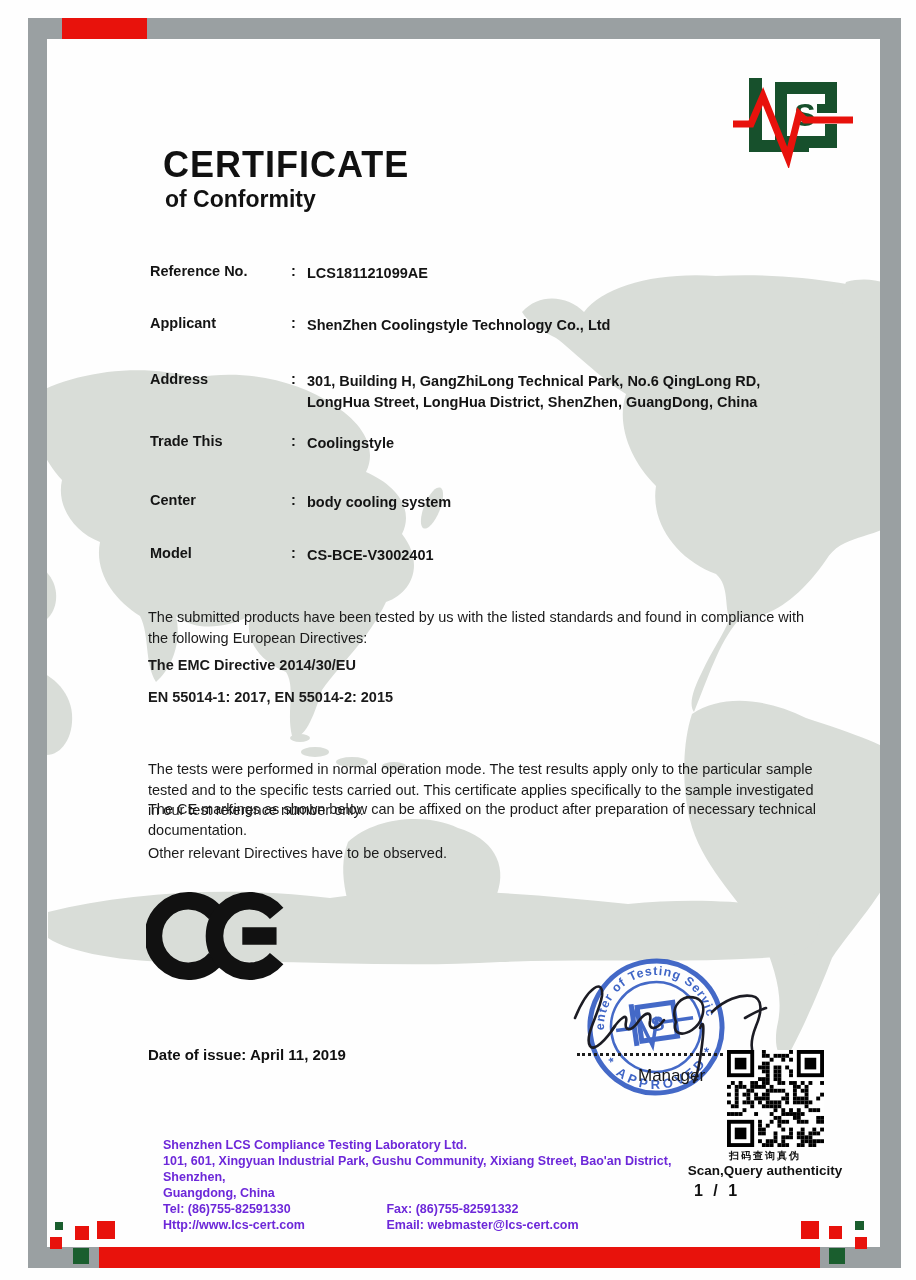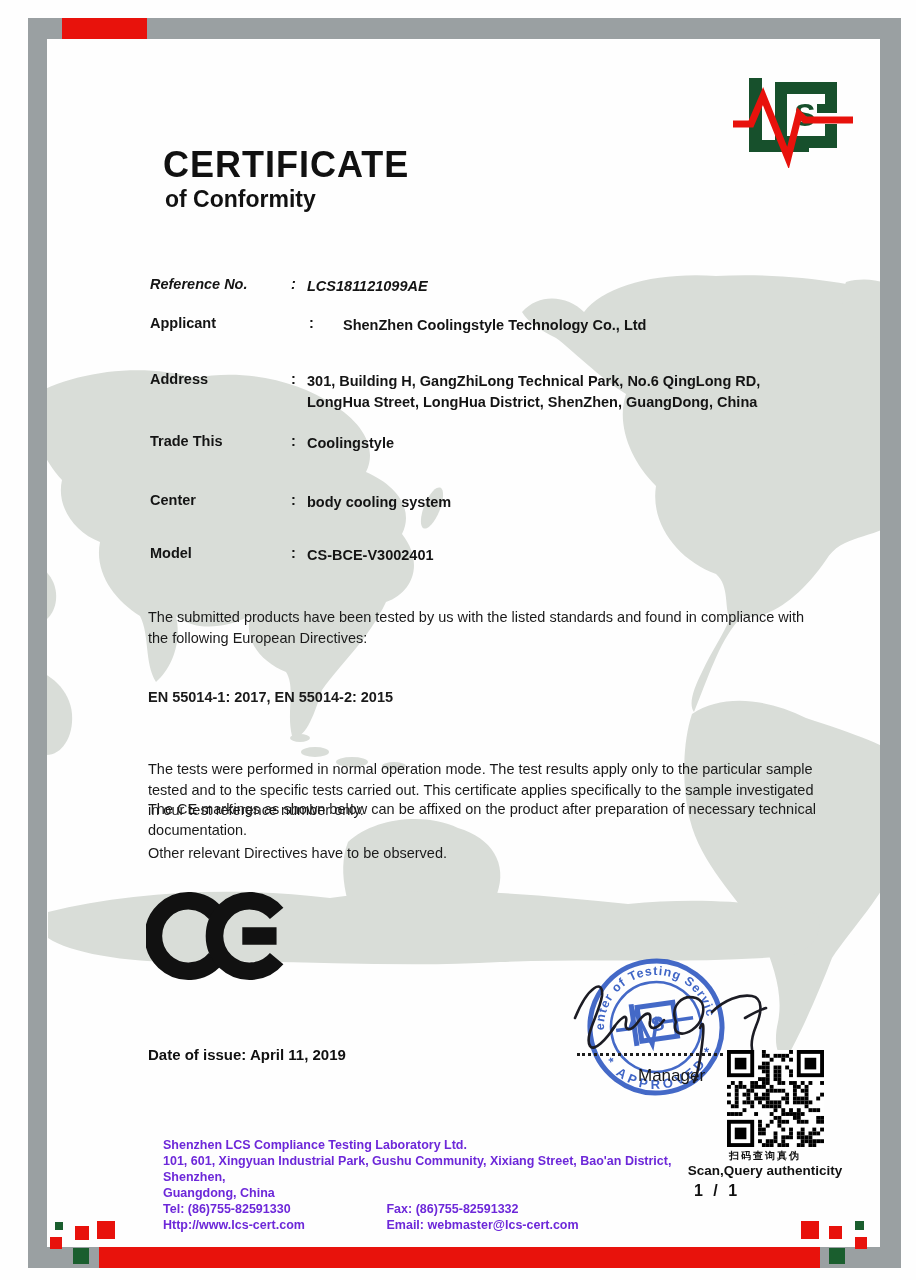--- a/index.html
+++ b/index.html
@@ -96,26 +96,26 @@
       <rect x="92" y="50" width="12" height="24"></rect>
       <rect x="84" y="30" width="20" height="9"></rect>
     </g>
     <text x="72" y="52" font-size="32" font-weight="bold" fill="#17502c" text-anchor="middle">S</text>
     <polyline points="0,50 18,50 30,22 55,84 66,40 72,46 120,46" fill="none" stroke="#e8120c" stroke-width="7" stroke-linejoin="miter"></polyline>
   </svg>
 
   <div class="title1">CERTIFICATE</div>
   <div class="title2">of Conformity</div>
 
-  <div class="frow" style="top:276px;font-style:italic;">
+  <div class="frow" style="top:263px;">
     <span class="flabel">Reference No.</span>
     <span class="fcolon">:</span>
     <span class="fvalue">LCS181121099AE</span>
   </div>
-  <div class="frow" style="top:315px;gap:18px;">
+  <div class="frow" style="top:315px;">
     <span class="flabel">Applicant</span>
     <span class="fcolon">:</span>
     <span class="fvalue">ShenZhen Coolingstyle Technology Co., Ltd</span>
   </div>
   <div class="frow" style="top:371px;">
     <span class="flabel">Address</span>
     <span class="fcolon">:</span>
     <span class="fvalue">301, Building H, GangZhiLong Technical Park, No.6 QingLong RD, LongHua Street, LongHua District, ShenZhen, GuangDong, China</span>
   </div>
   <div class="frow" style="top:433px;">
@@ -128,20 +128,21 @@
     <span class="fcolon">:</span>
     <span class="fvalue">body cooling system</span>
   </div>
   <div class="frow" style="top:545px;">
     <span class="flabel">Model</span>
     <span class="fcolon">:</span>
     <span class="fvalue">CS-BCE-V3002401</span>
   </div>
 
   <div class="para" style="top:607px;">The submitted products have been tested by us with the listed standards and found in compliance with the following European Directives:</div>
+  <div class="para b" style="top:655px;">The EMC Directive 2014/30/EU</div>
   <div class="para b" style="top:687px;">EN 55014-1: 2017, EN 55014-2: 2015</div>
   <div class="para" style="top:759px;">The tests were performed in normal operation mode. The test results apply only to the particular sample tested and to the specific tests carried out. This certificate applies specifically to the sample investigated in our test reference number only.</div>
   <div class="para" style="top:843px;">Other relevant Directives have to be observed.</div>
   <div class="para" style="top:799px;">The CE markings as shown below can be affixed on the product after preparation of necessary technical documentation.</div>
 
   <svg class="abs" style="left:146px;top:886px;" width="150" height="100" viewBox="0 0 162 104">
     <g fill="none" stroke="#111" stroke-width="19">
       <path d="M 75.1,27.6 A 38,38 0 1 0 75.1,76.4"></path>
       <path d="M 141.1,27.6 A 38,38 0 1 0 141.1,76.4"></path>
       <line x1="104" y1="52" x2="141" y2="52"></line>

